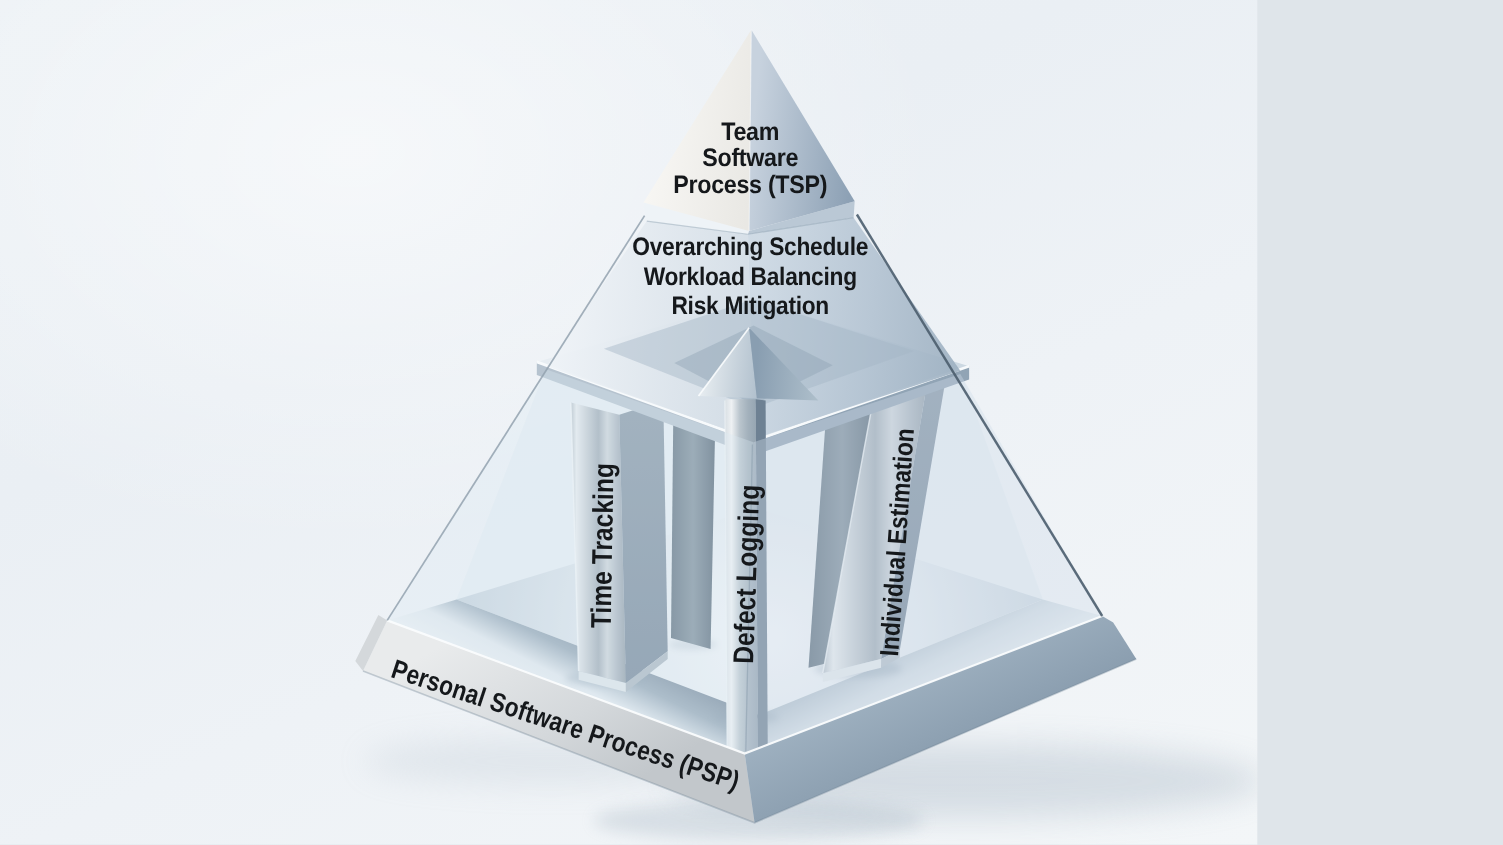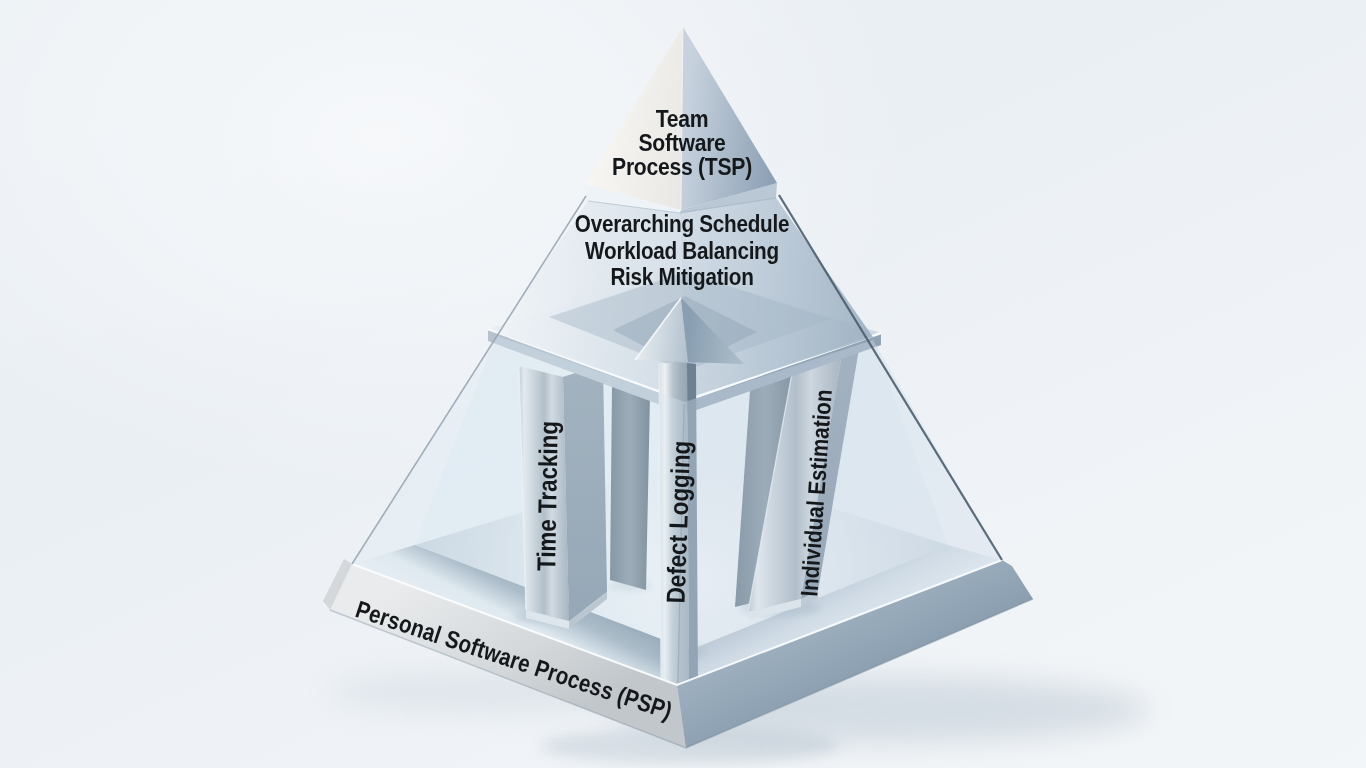--- a/index.html
+++ b/index.html
@@ -1,18 +1,18 @@
 <!DOCTYPE html>
 <html><head>
 <meta charset="utf-8">
 <style>
   html,body{margin:0;padding:0;background:#dfe5ea;}
   .stage{
     position:relative;
-    width:1366px;height:768px;
+    width:1143px;height:768px;
     overflow:hidden;
     background:
       radial-gradient(ellipse 900px 600px at 28% 18%, rgba(255,255,255,.55) 0%, rgba(255,255,255,0) 60%),
       linear-gradient(155deg,#ecf1f5 0%,#eaeff4 35%,#eef2f6 60%,#f3f6f8 100%);
     font-family:"Liberation Sans","DejaVu Sans",sans-serif;
   }
   .scene{position:absolute;left:0;top:0;}
   .lbl{
     position:absolute;
     font-weight:700;

